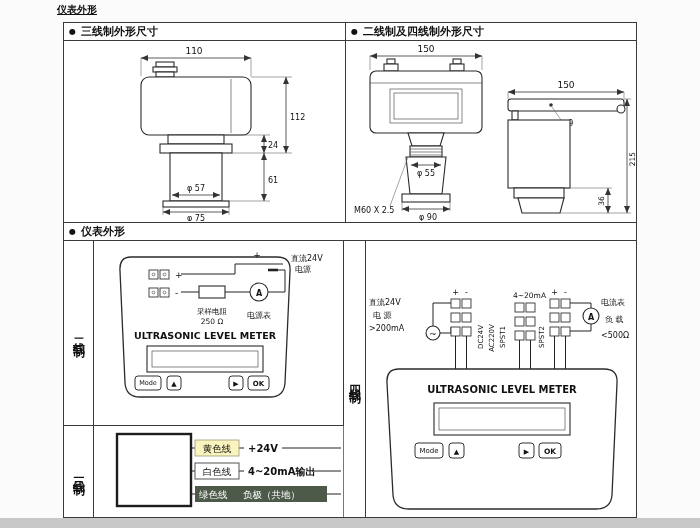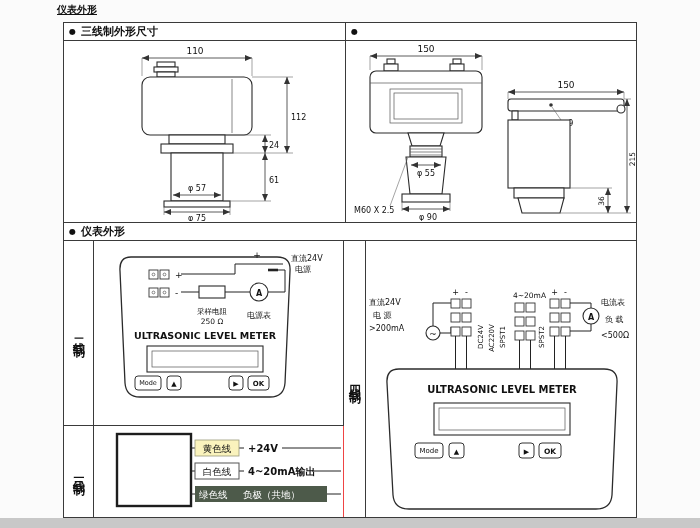--- a/index.html
+++ b/index.html
@@ -5,21 +5,21 @@
   * { margin:0; padding:0; box-sizing:border-box; }
   html,body { width:700px; height:528px; }
   body { position:relative; background:#fbfbfb; font-family:"DejaVu Sans", sans-serif; color:#111; overflow:hidden; }
   .bottom-strip { position:absolute; left:0; bottom:0; width:700px; height:10px; background:#c8c8c8; }
   .page-title { position:absolute; left:57px; top:3px; font-size:10px; font-weight:bold;text-decoration:underline; }
   .doc-table { position:absolute; left:63px; top:22px; width:574px; height:496px; border:1px solid #3a3a3a; background:#fff;
                display:grid; grid-template-columns:282px 1fr; grid-template-rows:18px 182px 18px 1fr; }
   .hdr { display:flex; align-items:center; gap:5px; padding:0 5px; font-size:11px; font-weight:bold; border-bottom:1px solid #3a3a3a; }
   .hdr .bullet { font-size:8px; line-height:1; }
   .c-tl { border-right:1px solid #3a3a3a; }
-  .d-cell { display:flex; align-items:center; justify-content:center; border-bottom:1px solid #3a3a3a; }
+  .d-cell { display:flex; align-items:center; justify-content:flex-start; border-bottom:1px solid #3a3a3a; }
   .d-left { border-right:1px solid #3a3a3a; }
   .wiring-hdr { grid-column:1/3; }
   .wiring-area { grid-column:1/3; display:grid; grid-template-columns:30px 250px 22px 1fr; grid-template-rows:185px 1fr; }
   .lab { display:flex; align-items:center; justify-content:center; border-right:1px solid #3a3a3a; }
   .lab span { writing-mode:vertical-lr; text-orientation:upright; font-size:12px; font-weight:bold; letter-spacing:3px; }
   .lab-2w { grid-column:1; grid-row:1; border-bottom:1px solid #3a3a3a; }
   .lab-3w { grid-column:1; grid-row:2; }
   .lab-4w { grid-column:3; grid-row:1/3; }
   .diag { display:flex; align-items:center; justify-content:center; }
   .diag-2w { grid-column:2; grid-row:1; border-right:1px solid #3a3a3a; border-bottom:1px solid #3a3a3a; }
@@ -53,20 +53,21 @@
 <div class="page-title">仪表外形</div>
 
 <div class="doc-table">
 
   <div class="hdr c-tl">
     <span class="bullet">●</span>
     <span>三线制外形尺寸</span>
   </div>
   <div class="hdr">
     <span class="bullet">●</span>
+    <span>二线制及四线制外形尺寸</span>
   </div>
 
   <div class="d-cell d-left">
     <svg width="280" height="178" viewBox="0 0 280 178">
       <text x="130" y="11" class="t9" text-anchor="middle">110</text>
       <line x1="77" y1="15" x2="187" y2="15" class="dim" marker-start="url(#ar)" marker-end="url(#ar)"></line>
       <line x1="77" y1="15" x2="77" y2="33" class="ext"></line>
       <line x1="187" y1="15" x2="187" y2="33" class="ext"></line>
       <g>
         <rect x="92" y="19" width="18" height="5" class="ol"></rect>

